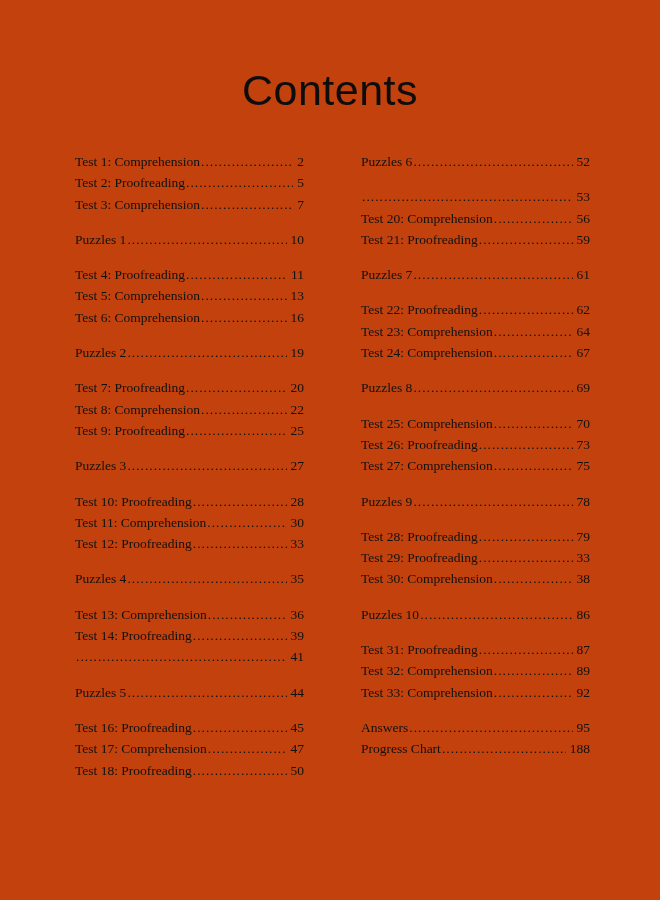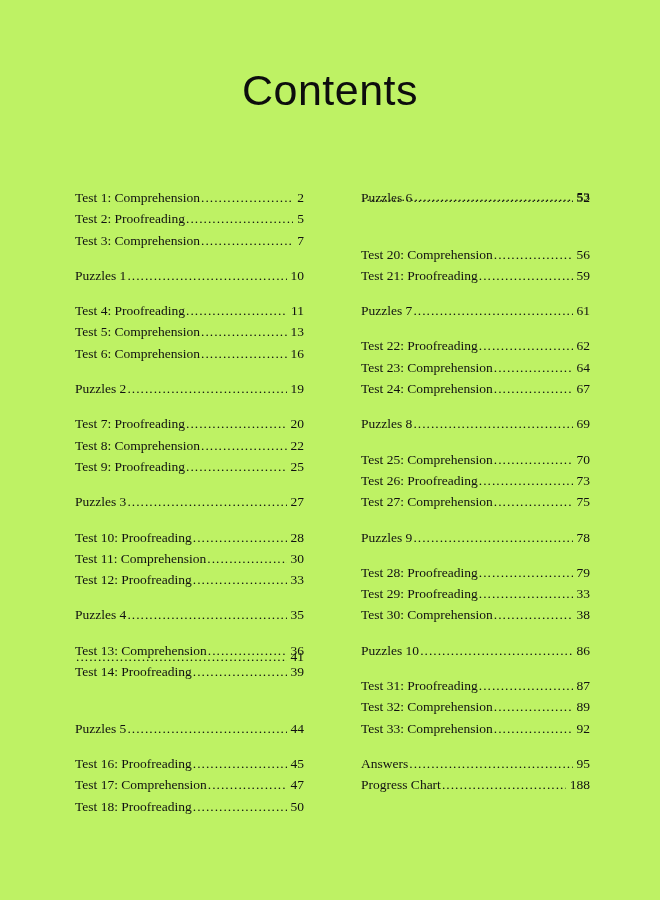--- a/index.html
+++ b/index.html
@@ -10,21 +10,21 @@
   body {
     width: 660px;
     height: 900px;
     overflow: hidden;
     font-family: "Liberation Serif", serif;
     color: #111111;
   }
   .page {
     width: 660px;
     height: 900px;
-    background: #bef264;
+    background: #c2410c;
     box-sizing: border-box;
   }
   .contents-title {
     font-family: "Liberation Sans", sans-serif;
     font-size: 43px;
     font-weight: 400;
     text-align: center;
     color: #0d0d0d;
     padding-top: 66px;
     margin: 0 0 36px 0;
@@ -45,21 +45,20 @@
   .toc-row {
     display: flex;
     align-items: baseline;
     height: 21.3px;
     font-size: 13.5px;
     line-height: 21.3px;
     white-space: nowrap;
   }
   .toc-label {
     flex: 0 0 auto;
-    margin-top: 36px;
   }
   .toc-dots {
     flex: 1 1 auto;
     overflow: hidden;
     white-space: nowrap;
     letter-spacing: 1px;
     padding-left: 1px;
     min-width: 10px;
   }
   .toc-dots::after {

